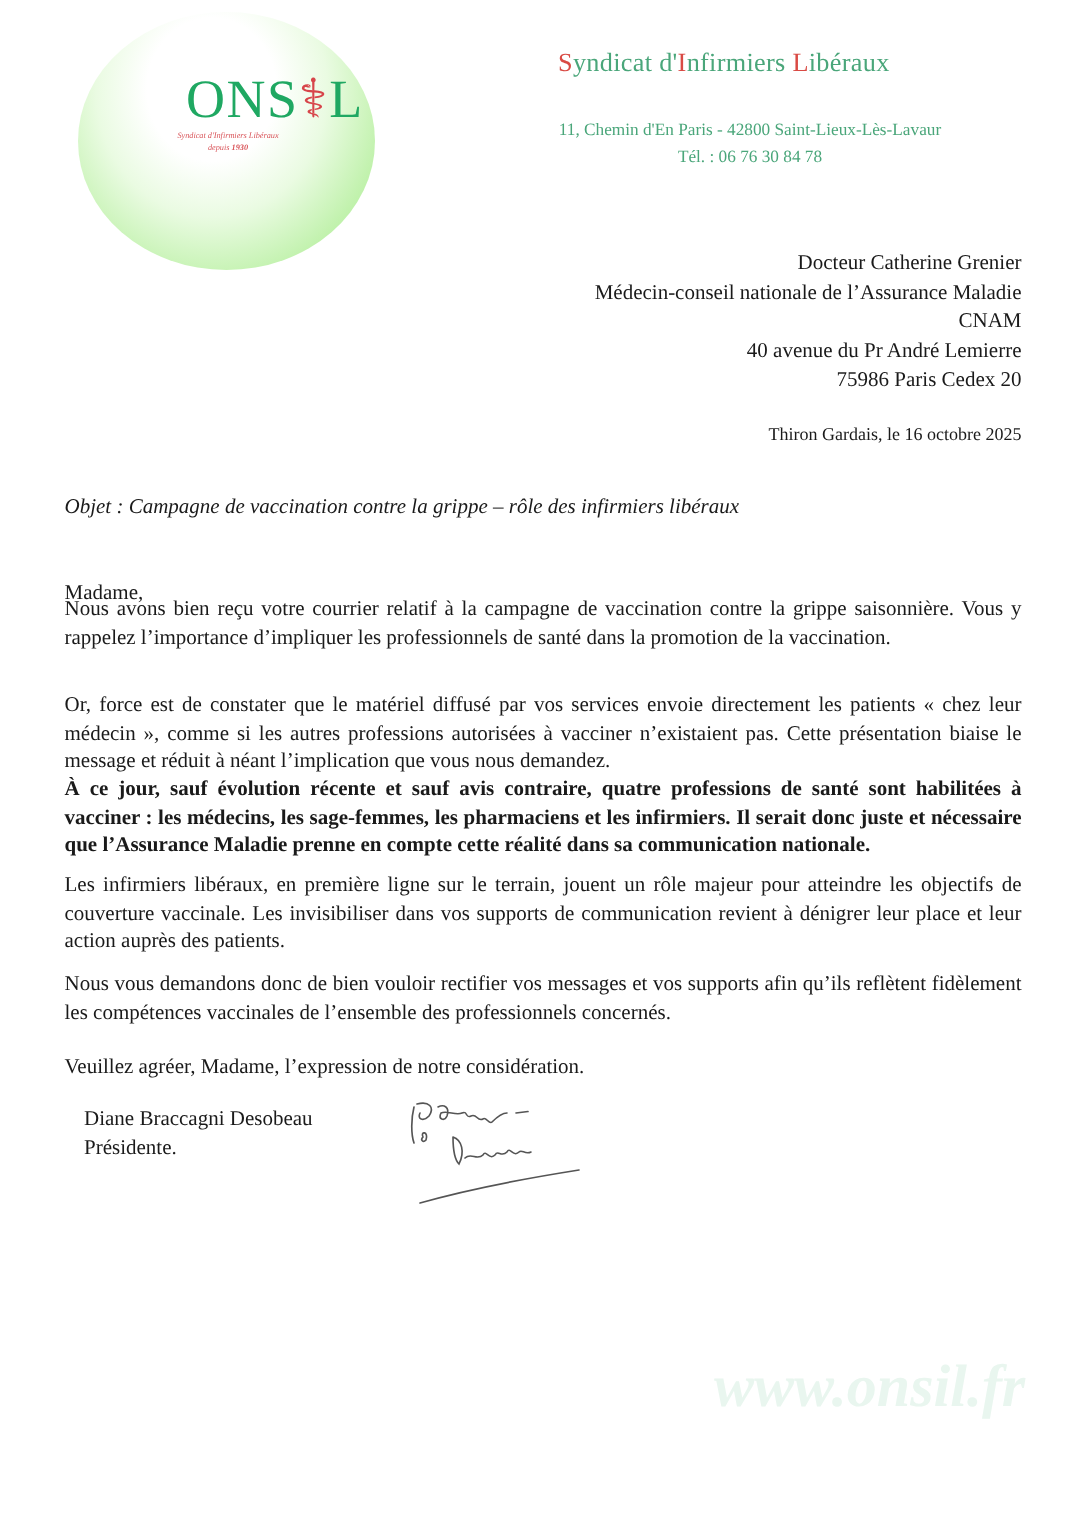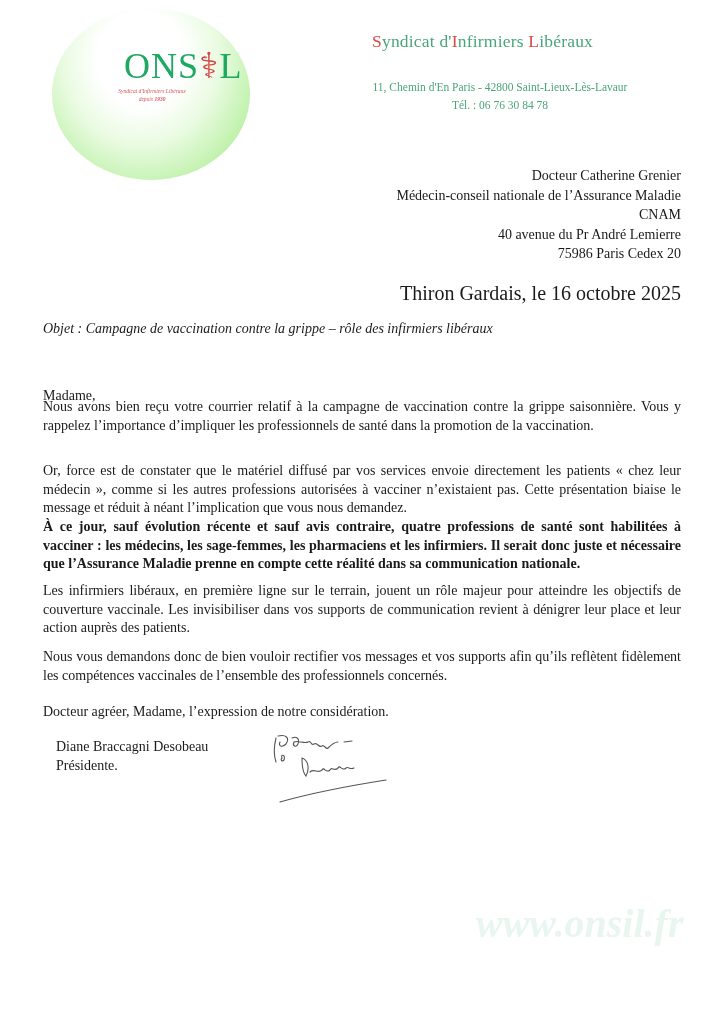--- a/index.html
+++ b/index.html
@@ -14,22 +14,22 @@
     .logo-sub { position: absolute; left: 92px; top: 87px; width: 120px; text-align: center;
       font-style: italic; font-size: 5.5px; line-height: 8px; color: #d9555a; }
     .logo-sub b { font-weight: bold; }
     .org-name { position: absolute; left: 372px; top: 31px; font-size: 17.5px; color: #4aa67a;
       letter-spacing: 0.2px; }
     .org-name .r { color: #d94a44; }
     .org-contact { position: absolute; left: 358px; top: 78px; width: 284px; text-align: center;
       font-size: 11.5px; line-height: 18px; color: #4aa67a; }
     .recipient { position: absolute; right: 43px; top: 166px; text-align: right;
       font-size: 14px; line-height: 19.5px; }
-    .date { position: absolute; right: 43px; top: 282px; font-size: 20px; }
-    .subject { position: absolute; left: 43px; top: 321px; font-size: 14px; font-style: italic; }
+    .date { position: absolute; right: 43px; top: 282px; font-size: 12px; }
+    .subject { position: absolute; left: 43px; top: 331px; font-size: 14px; font-style: italic; }
     .body-text { position: absolute; left: 43px; width: 638px; font-size: 14px; line-height: 18.5px;
       text-align: justify; }
     .p-madame { top: 360px; margin-top: 27px; }
     .p1 { top: 398px; }
     .p2 { top: 462px; }
     .p3 { top: 518px; font-weight: bold; }
     .p4 { top: 582px; }
     .p5 { top: 648px; }
     .p6 { top: 703px; }
     .signer { position: absolute; left: 56px; top: 737px; font-size: 14px; line-height: 19px; }
@@ -65,21 +65,21 @@
 <div class="date">Thiron Gardais, le 16 octobre 2025</div>
 
 <div class="subject">Objet : Campagne de vaccination contre la grippe – rôle des infirmiers libéraux</div>
 
 <div class="body-text p-madame">Madame,</div>
 <div class="body-text p1">Nous avons bien reçu votre courrier relatif à la campagne de vaccination contre la grippe saisonnière. Vous y rappelez l’importance d’impliquer les professionnels de santé dans la promotion de la vaccination.</div>
 <div class="body-text p2">Or, force est de constater que le matériel diffusé par vos services envoie directement les patients « chez leur médecin », comme si les autres professions autorisées à vacciner n’existaient pas. Cette présentation biaise le message et réduit à néant l’implication que vous nous demandez.</div>
 <div class="body-text p3">À ce jour, sauf évolution récente et sauf avis contraire, quatre professions de santé sont habilitées à vacciner : les médecins, les sage-femmes, les pharmaciens et les infirmiers. Il serait donc juste et nécessaire que l’Assurance Maladie prenne en compte cette réalité dans sa communication nationale.</div>
 <div class="body-text p4">Les infirmiers libéraux, en première ligne sur le terrain, jouent un rôle majeur pour atteindre les objectifs de couverture vaccinale. Les invisibiliser dans vos supports de communication revient à dénigrer leur place et leur action auprès des patients.</div>
 <div class="body-text p5">Nous vous demandons donc de bien vouloir rectifier vos messages et vos supports afin qu’ils reflètent fidèlement les compétences vaccinales de l’ensemble des professionnels concernés.</div>
-<div class="body-text p6">Docteur agréer, Madame, l’expression de notre considération.</div>
+<div class="body-text p6">Veuillez agréer, Madame, l’expression de notre considération.</div>
 
 <div class="signer">
   <div>Diane Braccagni Desobeau</div>
   <div>Présidente.</div>
 </div>
 
 <svg class="signature" viewBox="0 0 130 80" fill="none" stroke="#555" stroke-width="1.1" stroke-linecap="round">
   <path d="M8 10 C6 18, 6 28, 8 34"></path>
   <path d="M10 8 C18 6, 22 10, 18 16 C14 20, 10 18, 12 14"></path>
   <path d="M14 30 C12 26, 18 26, 16 32 C14 34, 12 32, 14 30"></path>

